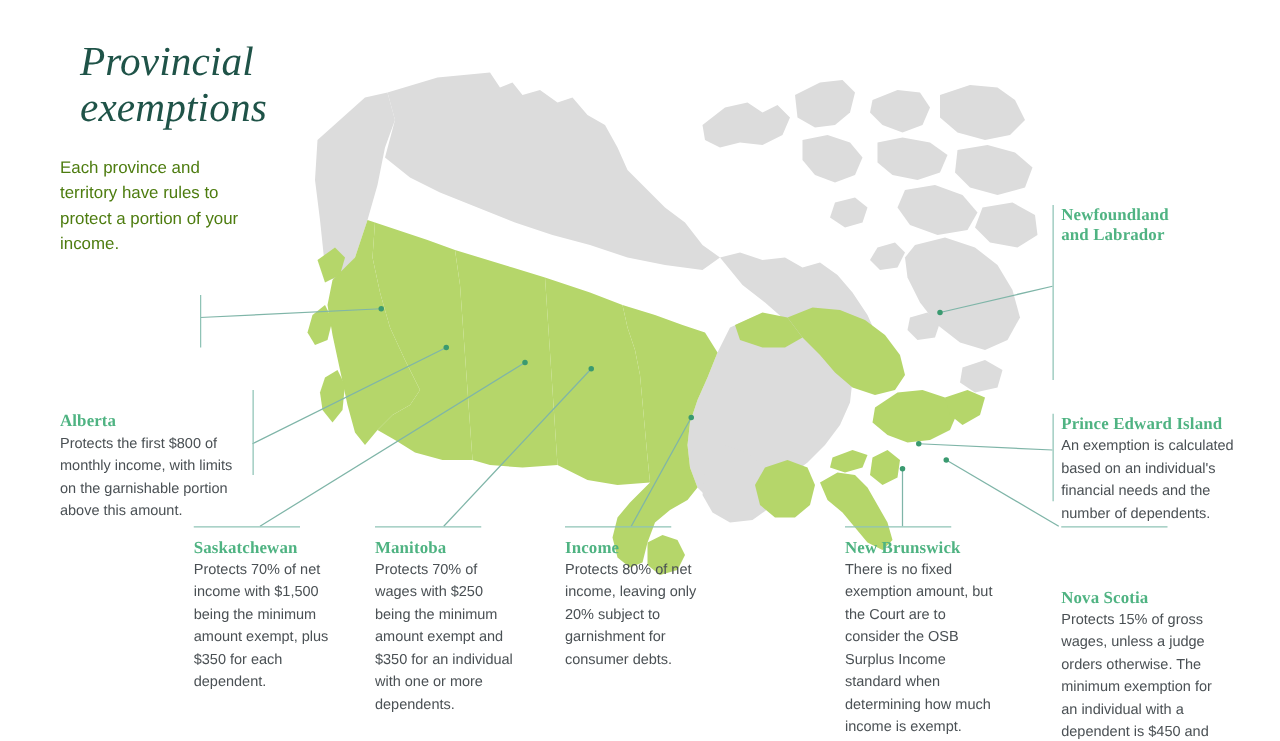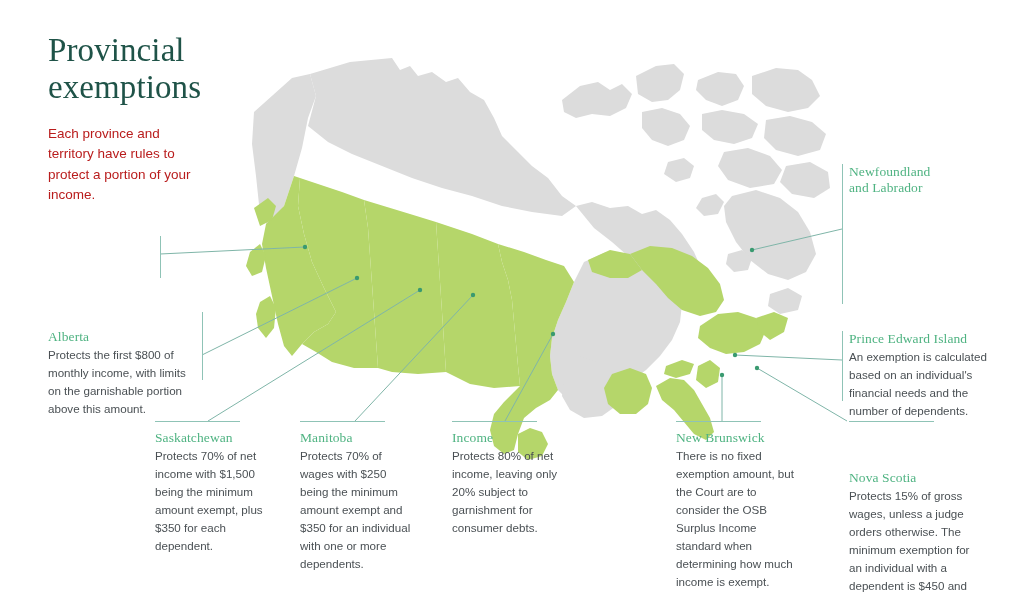--- a/index.html
+++ b/index.html
@@ -23,48 +23,49 @@
     left: 48px;
     top: 32px;
     width: 260px;
   }
   #page-title {
     font-family: "Liberation Serif", serif;
     font-size: 33px;
     line-height: 1.12;
     font-weight: 400;
     color: #1f5348;
-    margin: 0 0 18px 0;
+    margin: 0 0 18px 16px;
     letter-spacing: 0.1px;
+    font-style: italic;
   }
   #page-subtitle {
     font-family: "Liberation Sans", sans-serif;
     font-size: 13.5px;
     line-height: 1.52;
-    color: #b91c1c;
+    color: #4d7c0f;
     margin: 0;
     width: 150px;
   }
 
   
   #map-wrap {
     position: absolute;
     left: 232px;
     top: 56px;
     width: 600px;
     height: 420px;
   }
   #map-svg { display: block; width: 600px; height: 420px; }
 
   
   .callout { position: absolute; }
   .callout-title {
     font-family: "Liberation Serif", serif;
     font-size: 13.5px;
-    font-weight: 400;
+    font-weight: 700;
     color: #4fb382;
     line-height: 1.22;
     margin: 0 0 1px 0;
     letter-spacing: 0.1px;
   }
   .callout-body {
     font-family: "Liberation Sans", sans-serif;
     font-size: 11.6px;
     line-height: 1.55;
     color: #4a5054;

